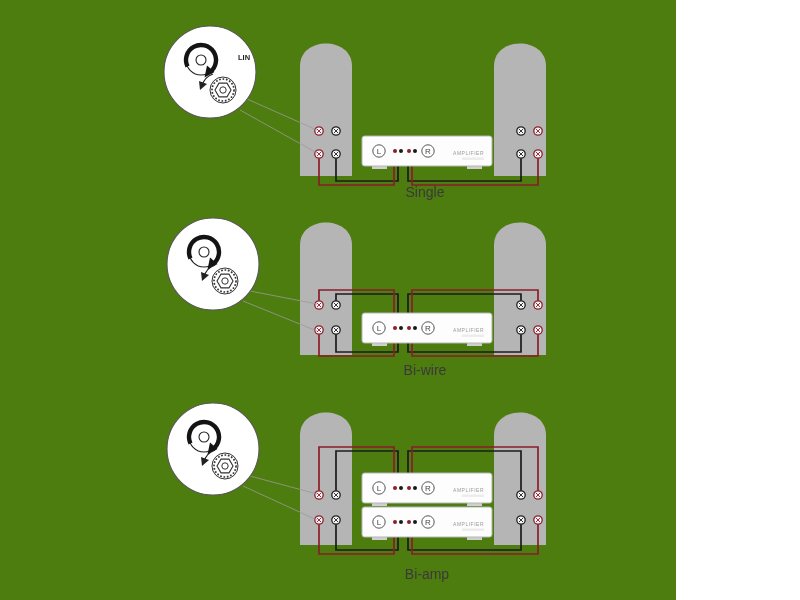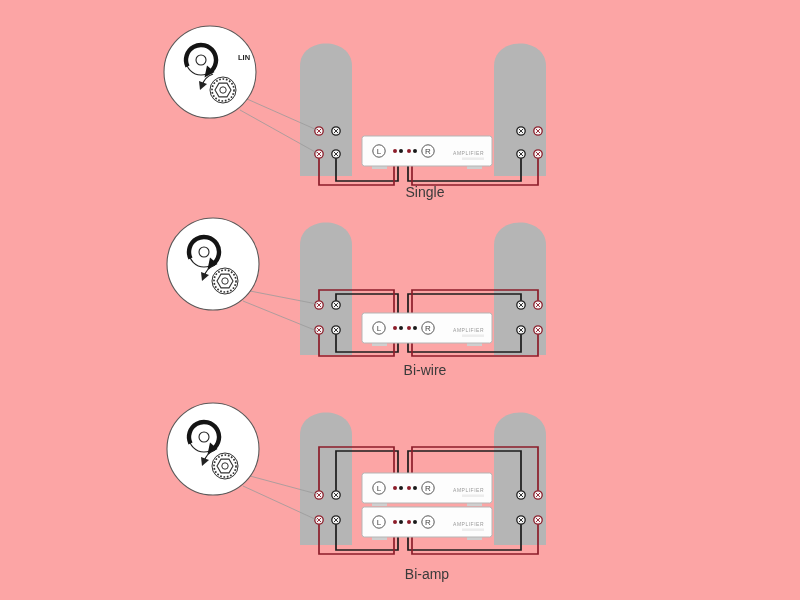--- a/index.html
+++ b/index.html
@@ -1,16 +1,16 @@
 <!DOCTYPE html>
 <html><head>
 <meta charset="utf-8">
 <style>
   html,body{margin:0;padding:0;background:#ffffff;}
-  .canvas{position:relative;width:800px;height:600px;background:#fca5a5;overflow:hidden;
+  .canvas{position:relative;width:676px;height:600px;background:#4d7c0f;overflow:hidden;
           font-family:"Liberation Sans",sans-serif;text-decoration:underline;}
   svg{display:block;}
   .section-label{font-family:"Liberation Sans",sans-serif;font-size:14px;fill:#3a3a3a;text-anchor:middle;}
   .amp-chan{font-family:"Liberation Sans",sans-serif;font-size:8px;fill:#444;text-anchor:middle;}
   .amp-name{font-family:"Liberation Sans",sans-serif;font-size:5px;fill:#9a9a9a;text-anchor:end;letter-spacing:.5px;}
   .lin-label{font-family:"Liberation Sans",sans-serif;font-size:7.5px;font-weight:bold;fill:#222;}
   .speaker{fill:#b5b5b5;}
   .wire-neg{stroke:#1c1c1c;stroke-width:1.7;fill:none;}
   .wire-pos{stroke:#8c1d2a;stroke-width:1.7;fill:none;}
   .post-pos{color:#8c1d2a;}

